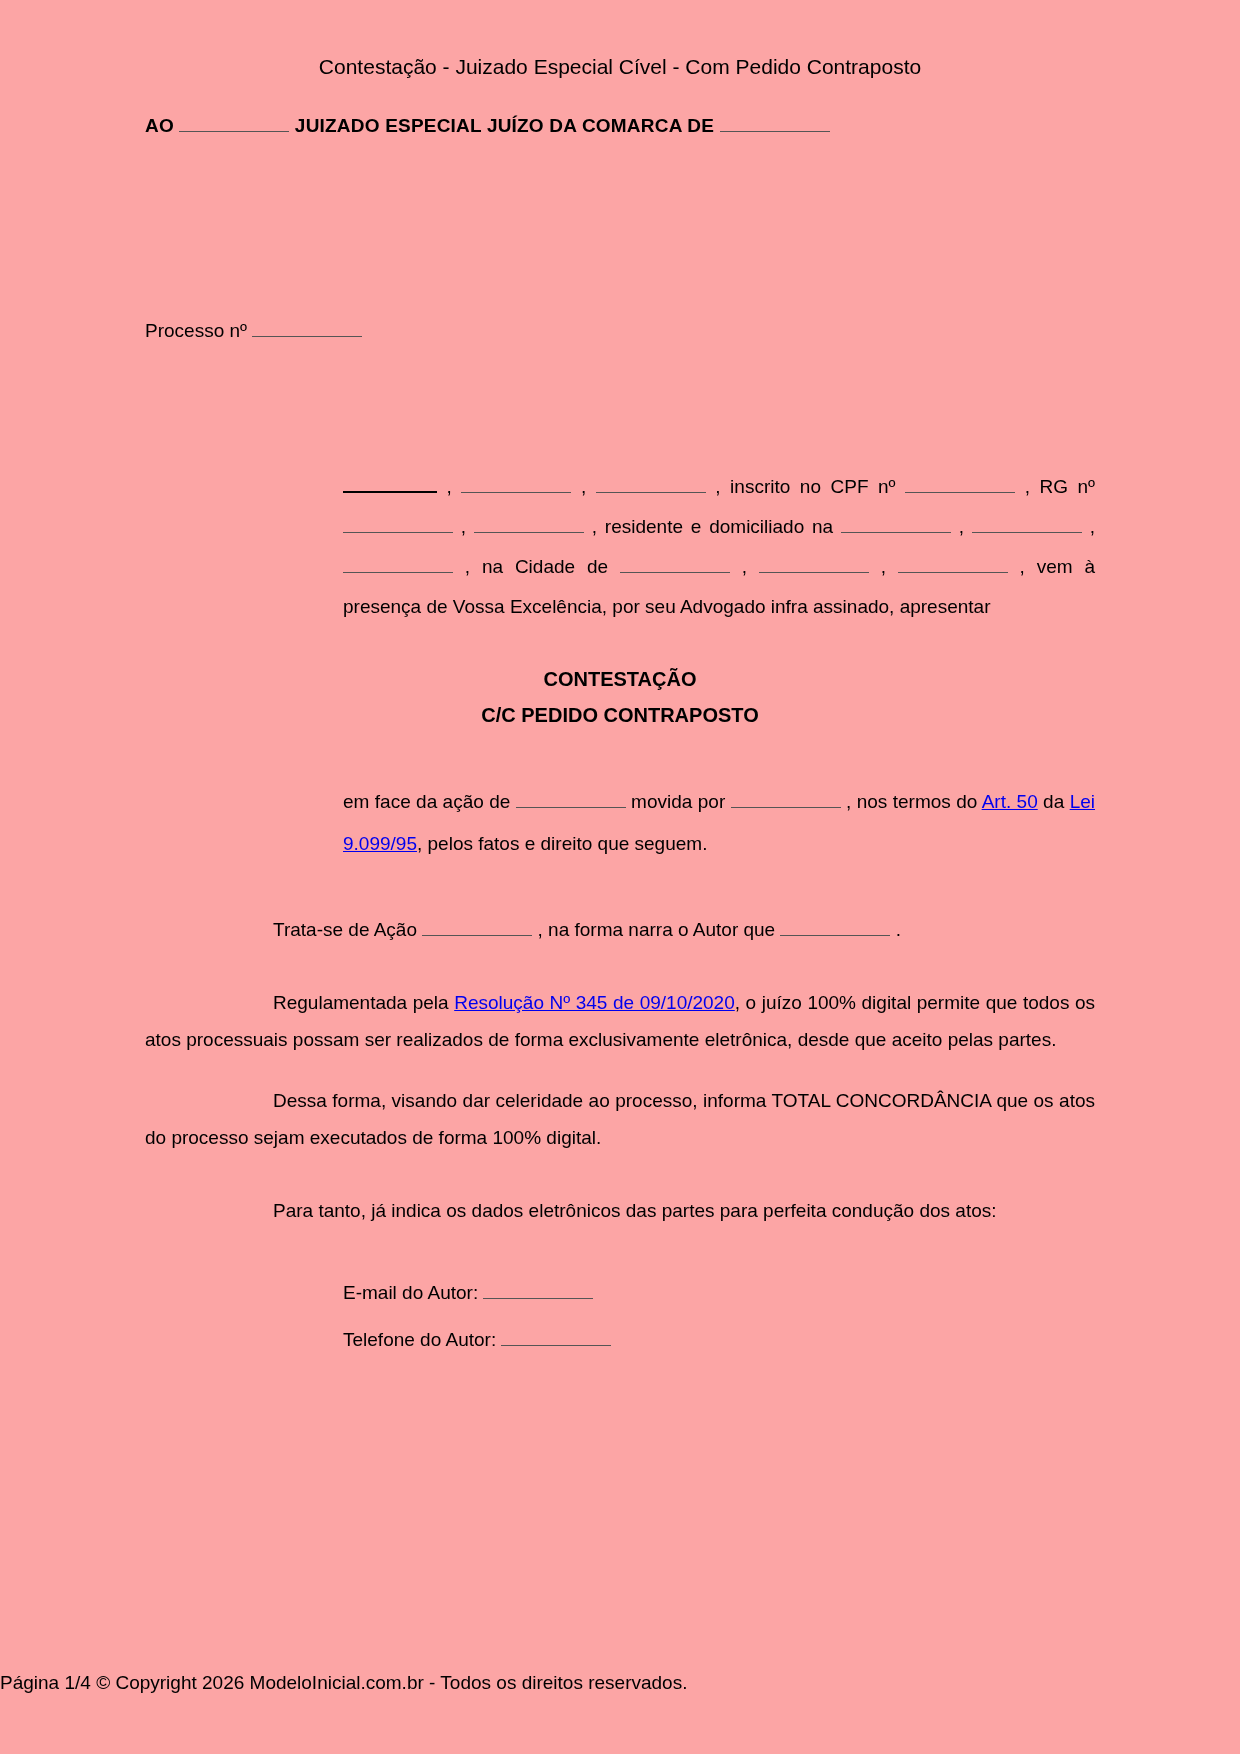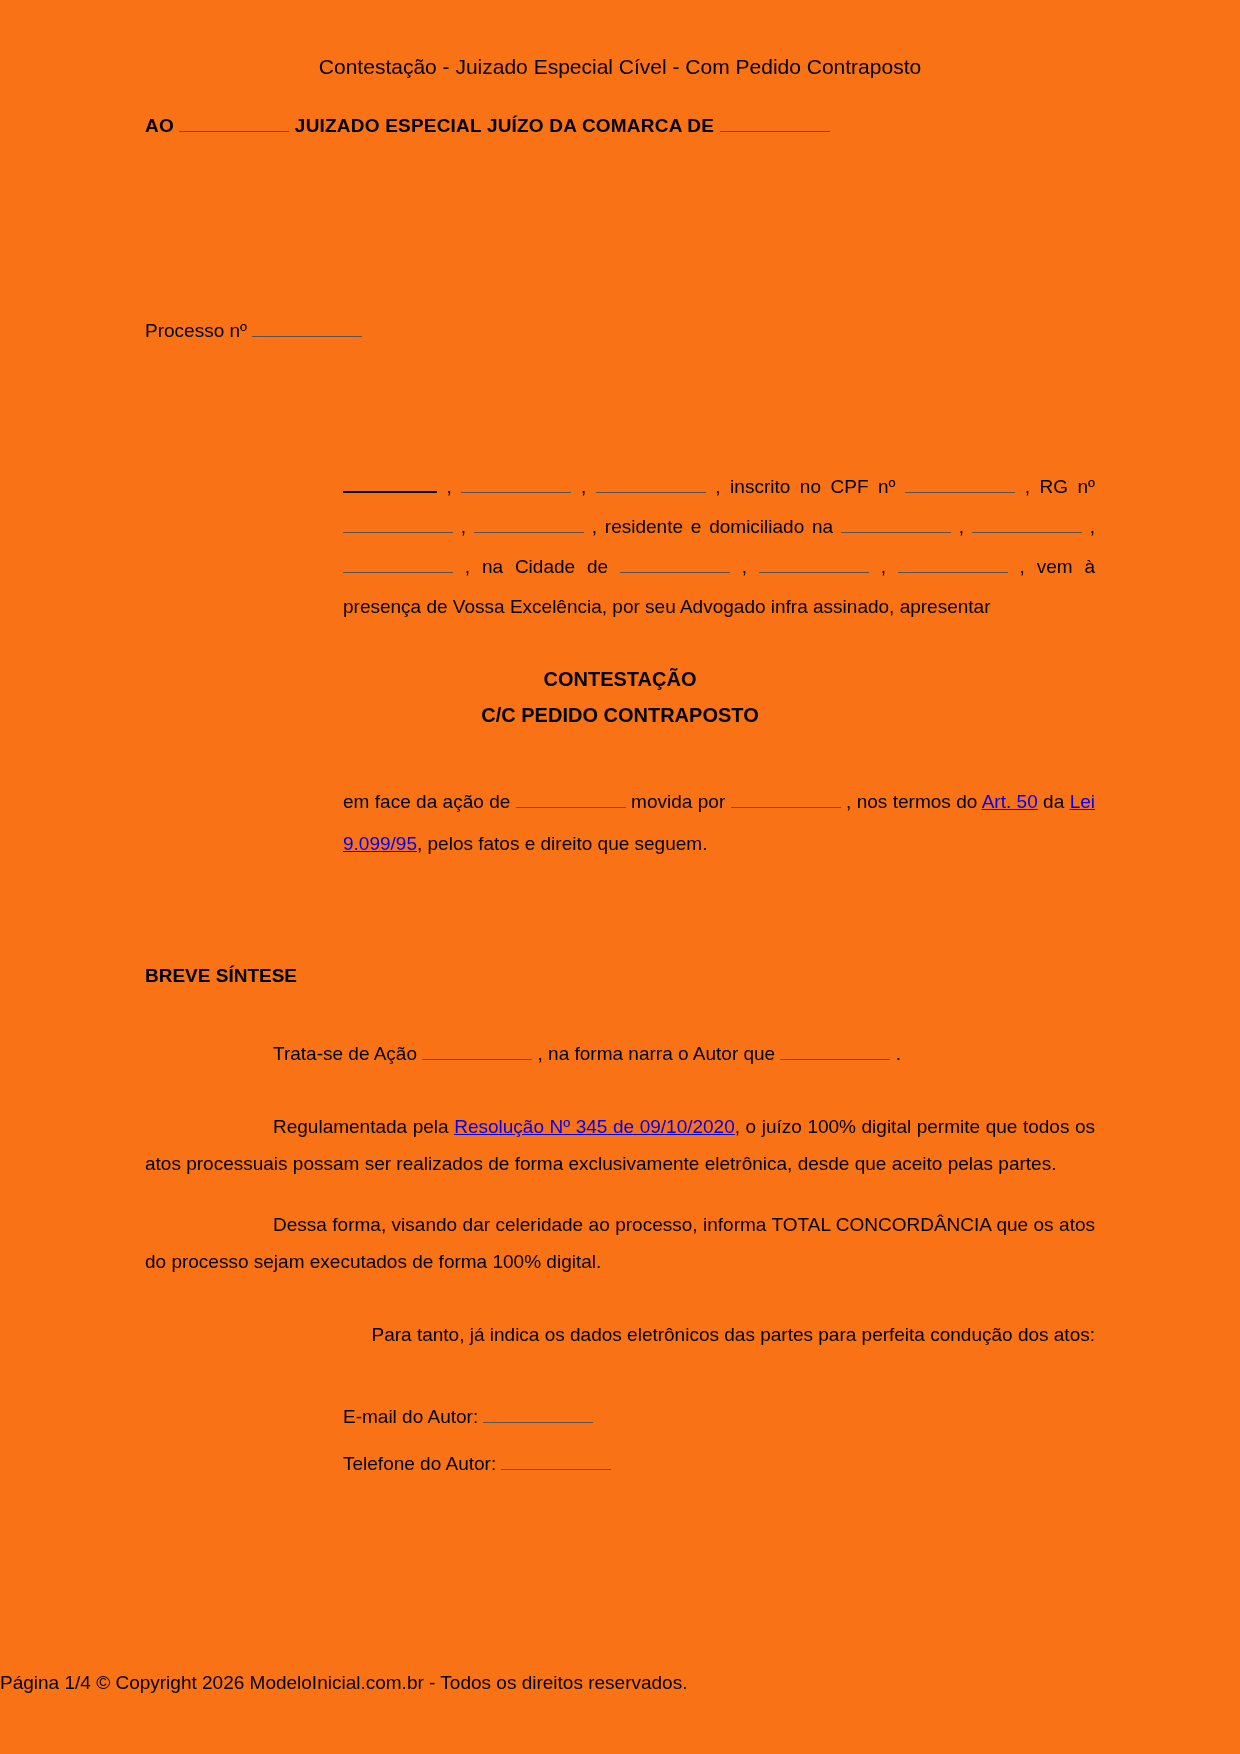--- a/index.html
+++ b/index.html
@@ -1,21 +1,21 @@
 <!DOCTYPE html>
 <html lang="pt-BR"><head>
 <meta charset="utf-8">
 <style>
   html, body { margin: 0; padding: 0; background: #ffffff; }
   .page {
     position: relative;
     width: 1240px;
     height: 1754px;
     margin: 0 auto;
-    background: #f97316;
+    background: #fca5a5;
     color: #000000;
     font-family: "Liberation Sans", "DejaVu Sans", sans-serif;
     font-size: 19px;
     overflow: hidden;
   }
   .doc-title {
     padding-top: 54px;
     text-align: center;
     font-size: 21px;
     font-weight: 400;
@@ -60,21 +60,21 @@
     line-height: 50px;
     text-align: justify;
   }
   .body-par {
     margin: 29px 0 0 0;
     line-height: 37px;
     text-align: justify;
     text-indent: 128px;
   }
   .body-par.dessa { margin-top: 24px; }
-  .body-par.paratanto { margin-top: 36px; text-align: right; }
+  .body-par.paratanto { margin-top: 36px; text-align: left; }
   .contact-line { margin: 46px 0 0 198px; line-height: 35px; }
   .contact-line.telefone { margin-top: 12px; }
 
   .blank {
     display: inline-block;
     width: 110px;
     height: 13px;
     border-bottom: 1px solid #555555;
     vertical-align: baseline;
   }
@@ -112,21 +112,20 @@
 
     <p class="qualification"><span class="blank blank-bold"></span><span> , </span><span class="blank"></span><span> , </span><span class="blank"></span><span> , inscrito no CPF nº </span><span class="blank"></span><span> , RG nº </span><span class="blank"></span><span> , </span><span class="blank"></span><span> , residente e domiciliado na </span><span class="blank"></span><span> , </span><span class="blank"></span><span> , </span><span class="blank"></span><span> , na Cidade de </span><span class="blank"></span><span> , </span><span class="blank"></span><span> , </span><span class="blank"></span><span> , vem à presença de Vossa Excelência, por seu Advogado infra assinado, apresentar</span></p>
 
     <div class="center-heading">
       <div>CONTESTAÇÃO</div>
       <div>C/C PEDIDO CONTRAPOSTO</div>
     </div>
 
     <p class="emface"><span>em face da ação de </span><span class="blank"></span><span> movida por </span><span class="blank"></span><span> , nos termos do </span><a class="doc-link">Art. 50</a><span> da </span><a class="doc-link">Lei 9.099/95</a><span>, pelos fatos e direito que seguem.</span></p>
 
-    <p class="section-heading">BREVE SÍNTESE</p>
 
     <p class="tratase"><span>Trata-se de Ação </span><span class="blank"></span><span> , na forma narra o Autor que </span><span class="blank"></span><span> .</span></p>
 
 
     <p class="body-par"><span>Regulamentada pela </span><a class="doc-link">Resolução Nº 345 de 09/10/2020</a><span>, o juízo 100% digital permite que todos os atos processuais possam ser realizados de forma exclusivamente eletrônica, desde que aceito pelas partes.</span></p>
 
     <p class="body-par dessa"><span>Dessa forma, visando dar celeridade ao processo, informa TOTAL CONCORDÂNCIA que os atos do processo sejam executados de forma 100% digital.</span></p>
 
     <p class="body-par paratanto"><span>Para tanto, já indica os dados eletrônicos das partes para perfeita condução dos atos:</span></p>
 

